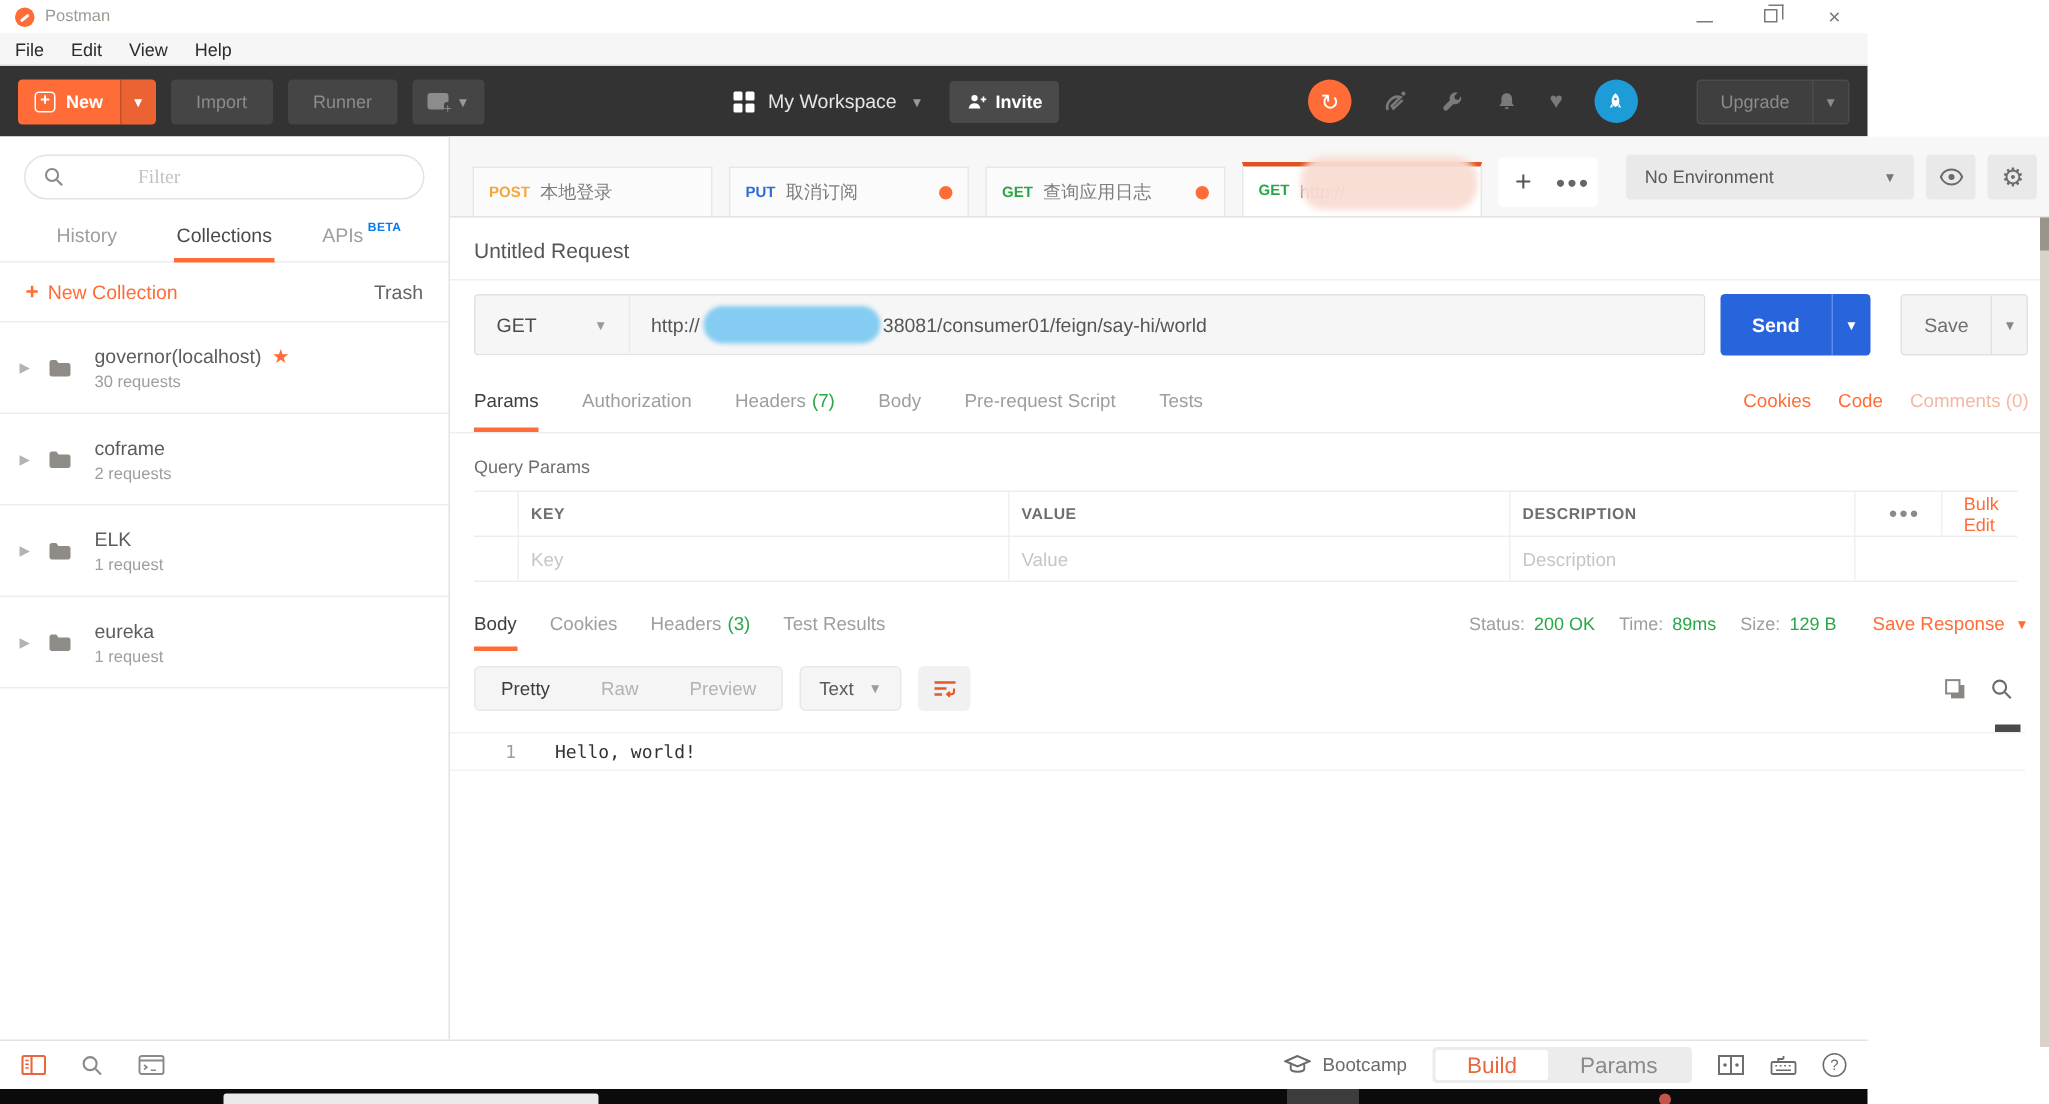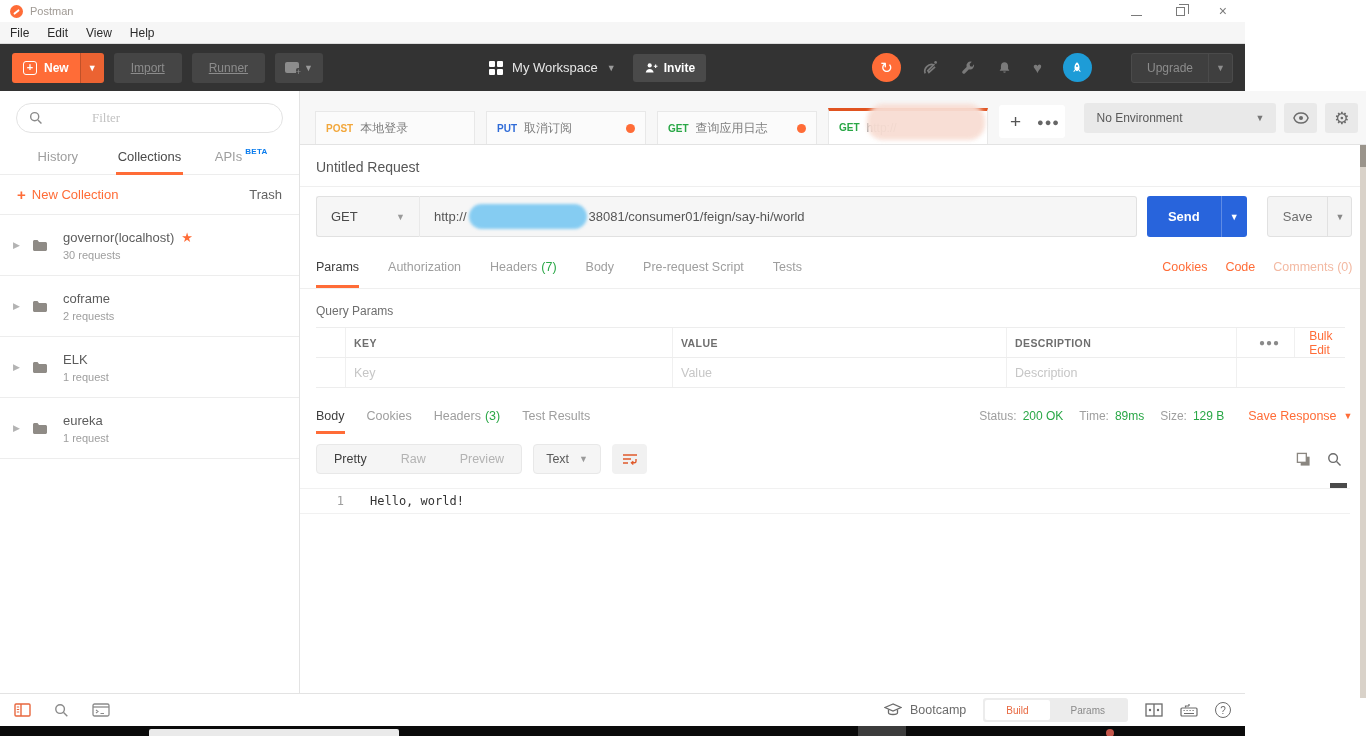--- a/index.html
+++ b/index.html
@@ -22,21 +22,21 @@
   .menubar { height:22px; background:#f6f6f6; border-bottom:1px solid #dcdcdc; display:flex; align-items:center; font-size:12px; color:#2b2b2b; }
   .menu-item { padding:0 9px; }
   .menu-item:first-child { padding-left:10px; }
 
   
   .toolbar { height:47px; background:#333333; display:flex; align-items:center; padding:0 12px; }
   .btn-new { display:flex; height:30px; border-radius:3px; overflow:hidden; background:#FF6C37; color:#fff; cursor:pointer; }
   .btn-new-main { display:flex; align-items:center; gap:7px; padding:0 11px; font-size:12px; font-weight:bold; }
   .plus-box { width:14px; height:14px; border:1.5px solid #fff; border-radius:3px; display:flex; align-items:center; justify-content:center; font-size:11px; font-weight:bold; line-height:1; }
   .btn-new-caret { width:24px; display:flex; align-items:center; justify-content:center; background:rgba(0,0,0,0.08); border-left:1px solid rgba(0,0,0,0.18); font-size:9px; }
-  .btn-dark { height:30px; margin-left:10px; padding:0 17px; background:#454545; border-radius:3px; color:#8c8c8c; font-size:12px; display:flex; align-items:center;text-decoration:underline; }
+  .btn-dark { height:30px; margin-left:10px; padding:0 17px; background:#454545; border-radius:3px; color:#8c8c8c; font-size:12px; display:flex; align-items:center; }
   .icon-btn-dark { height:30px; margin-left:10px; width:48px; background:#454545; border-radius:3px; color:#8c8c8c; display:flex; align-items:center; justify-content:center; gap:5px; }
   .mini-win { width:14px; height:11px; background:#8c8c8c; border-radius:2px; position:relative; }
   .mini-win::after { content:"+"; position:absolute; right:-2px; bottom:-4px; font-size:9px; color:#8c8c8c; background:#454545; border-radius:2px; line-height:1; }
   .caret { font-size:9px; color:#9a9a9a; }
   .ws-group { margin:0 auto; display:flex; align-items:center; gap:9px; }
   .grid-icon { width:14px; height:14px; display:grid; grid-template-columns:6px 6px; grid-template-rows:6px 6px; gap:2px; }
   .grid-icon span { background:#fff; border-radius:1px; }
   .ws-label { color:#e6e6e6; font-size:13px; }
   .btn-invite { display:flex; align-items:center; gap:6px; height:28px; padding:0 11px; background:#4a4a4a; border-radius:3px; color:#fff; font-size:12px; font-weight:bold; margin-left:8px; }
   .right-icons { display:flex; align-items:center; gap:21px; }
@@ -150,21 +150,21 @@
 
   .v-scroll { position:absolute; right:0; top:54px; bottom:0; width:8px; background:#d9d2c9; }
   .v-thumb { width:8px; height:22px; background:#9a948b; }
 
   
   .footer { position:absolute; left:0; right:0; bottom:10px; height:28px; background:#fff; border-top:1px solid #e3e3e3; display:flex; align-items:center; padding:16px 14px; }
   .foot-left { display:flex; align-items:center; gap:23px; }
   .foot-right { margin-left:auto; display:flex; align-items:center; gap:17px; }
   .bootcamp { display:flex; align-items:center; gap:8px; color:#6b6b6b; font-size:12.5px; }
   .bb-seg { display:flex; background:#ececec; border-radius:3px; padding:2px; height:24px; align-items:stretch; }
-  .bb-item { padding:0 21px; display:flex; align-items:center; font-size:10px; color:#8a8a8a; border-radius:2px; }
+  .bb-item { padding:0 21px; display:flex; align-items:center; font-size:15px; color:#8a8a8a; border-radius:2px; }
   .bb-item.active { background:#fff; color:#E8673E; }
   .help-circle { width:16px; height:16px; border:1.2px solid #6b6b6b; border-radius:50%; display:flex; align-items:center; justify-content:center; font-size:10px; color:#6b6b6b; }
 
   
   .taskbar { position:absolute; left:0; right:0; bottom:0; height:10px; background:#0b0b0b; overflow:hidden; }
   .tb-search { position:absolute; left:149px; top:3px; width:250px; height:10px; background:#eaeaea; border-radius:2px 2px 0 0; }
   .tb-seg { position:absolute; left:858px; top:0; width:48px; height:10px; background:#3c3c3c; }
   .tb-dot { position:absolute; left:1106px; top:3px; width:8px; height:8px; border-radius:50%; background:#c4554a; }
   .tb-clock { position:absolute; left:1252px; top:2px; width:34px; height:10px; color:#cfcfcf; font-size:10px; overflow:hidden; }
   .tb-clock i { display:block; width:100%; height:2px; background:#bdbdbd; margin-top:1px; }

